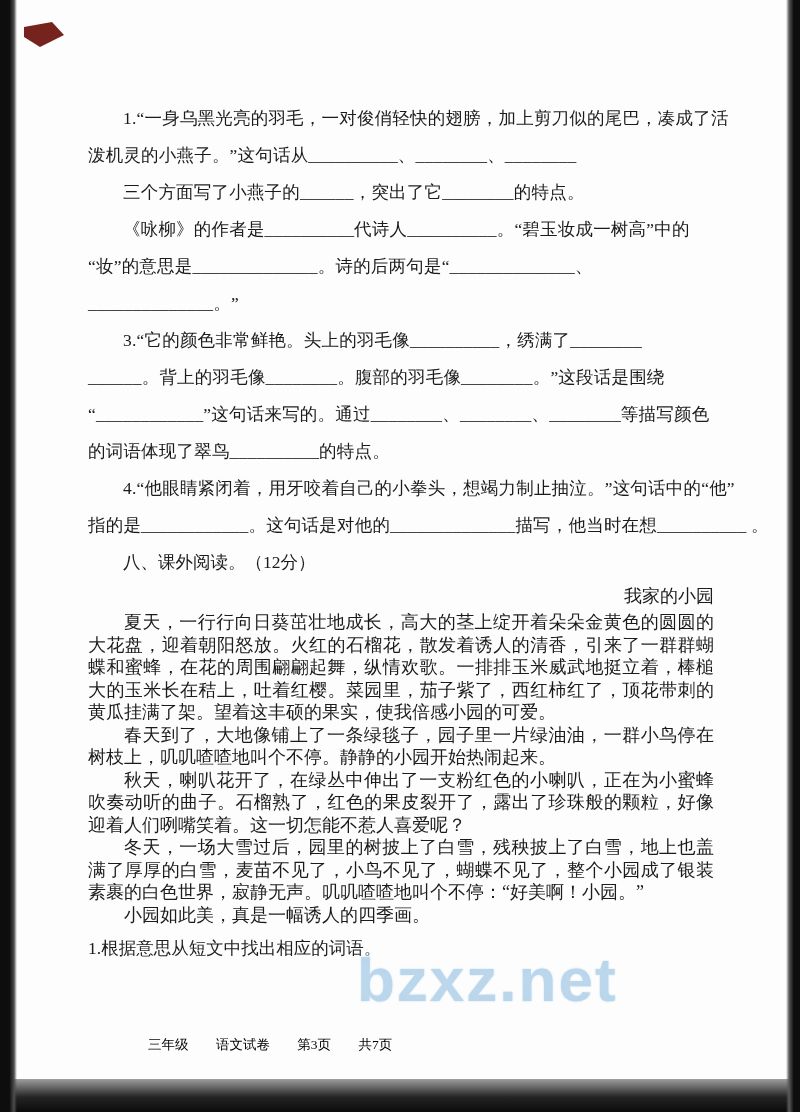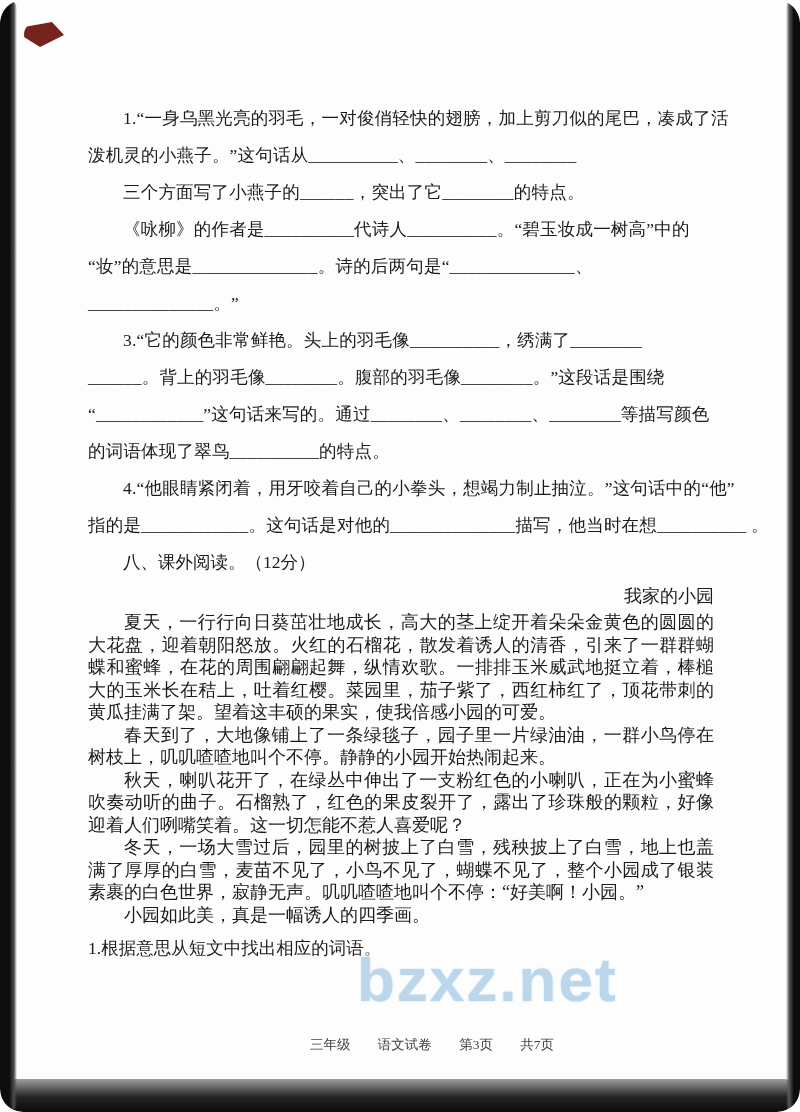--- a/index.html
+++ b/index.html
@@ -1,15 +1,15 @@
 <!DOCTYPE html>
 <html><head>
 <meta charset="utf-8">
 <style>
-  * { margin:0; padding:0; box-sizing:border-box;border-radius:23px; }
+  * { margin:0; padding:0; box-sizing:border-box; }
   html,body { width:800px; height:1112px; }
   body {
     font-family:"Liberation Serif","DejaVu Serif",serif;
     color:#1b1b1b;
     background:#ffffff;
   }
   .scan {
     position:relative;
     width:800px; height:1112px;
     background:#fdfdfd;
@@ -42,22 +42,22 @@
   .ind { text-indent:2em; }
   .sec { font-size:17.5px; line-height:37px; text-indent:2em; white-space:nowrap; }
   .ptitle { text-align:right; font-size:18px; line-height:30px; }
   .para {
     font-size:18px; line-height:22.5px; text-align:justify; text-indent:2em;
   }
   .ul-sent { text-underline-offset:3px; }
   .task { font-size:17.5px; line-height:24px; margin-top:10px; }
   .footer {
     position:absolute; left:0; bottom:58px; width:728px; z-index:1;
-    text-align:center; padding-left:136px;
-    font-size:13.5px; color:#404040;
+    padding-left:136px;
+    font-size:13.5px; color:#000000;
   }
   .footer span { margin:0 12px; }
   .watermark {
     position:absolute; left:357px; top:944px; z-index:4;
     font-family:"Liberation Sans","DejaVu Sans",sans-serif;
     font-size:62px; font-weight:bold; letter-spacing:2px;
     color:rgba(184,213,234,0.92);
     text-shadow:0 0 9px rgba(255,255,255,0.85), 0 0 2px rgba(160,200,230,0.9);
   }
 </style>

